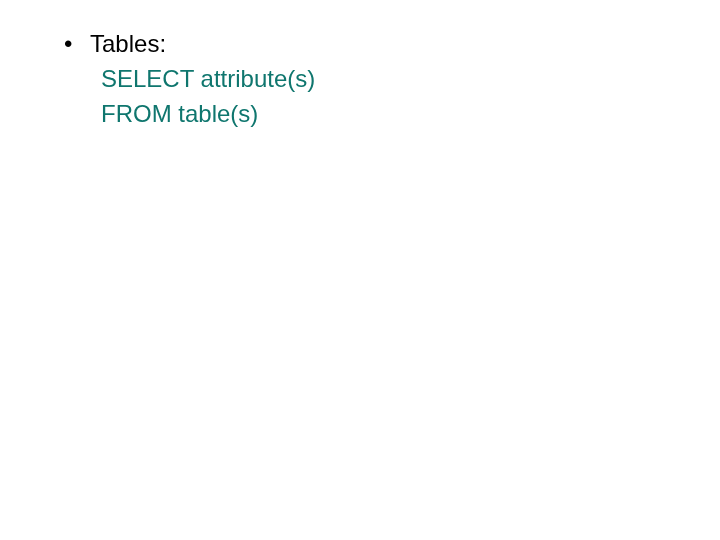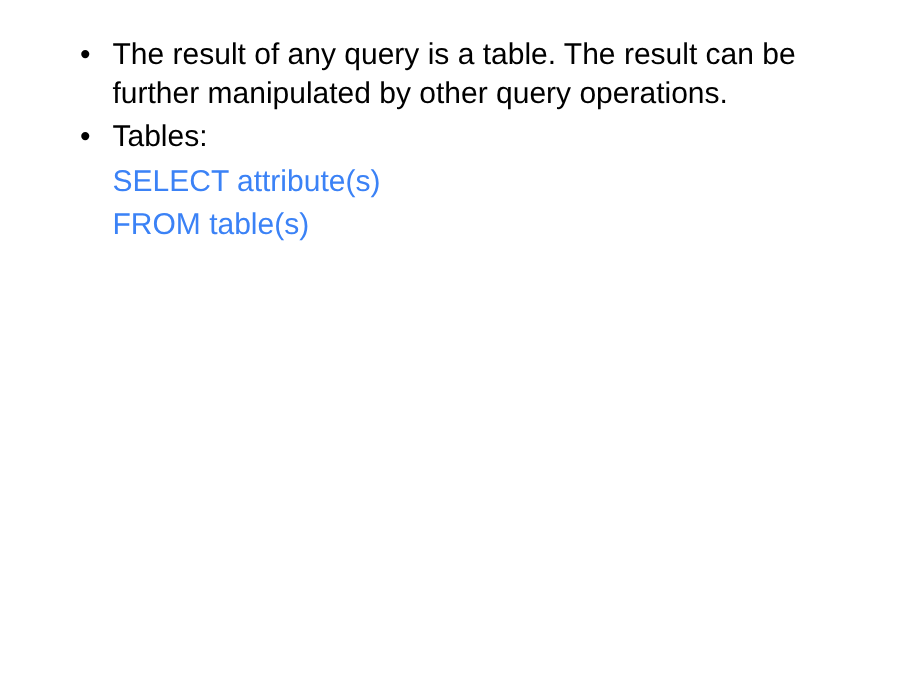--- a/index.html
+++ b/index.html
@@ -45,32 +45,32 @@
       position: absolute;
       left: -6px;
       top: 0;
       font-size: 24px;
     }
     .syntax-lines {
       padding-left: 50px;
       margin-top: 2px;
     }
     .syntax-line {
-      color: #3b82f6;
+      color: #0f766e;
       margin-bottom: 2px;
       line-height: 1.35;
+      margin-left: 11px;
     }
   </style>
 </head>
 <body>
 
 <div class="slide">
   <div class="content">
     <ul>
-      <li>The result of any query is a table. The result can be further manipulated by other query operations.</li>
       <li>Tables:</li>
     </ul>
     <div class="syntax-lines">
       <div class="syntax-line">SELECT attribute(s)</div>
       <div class="syntax-line">FROM table(s)</div>
     </div>
   </div>
 </div>
 
 </body></html>

